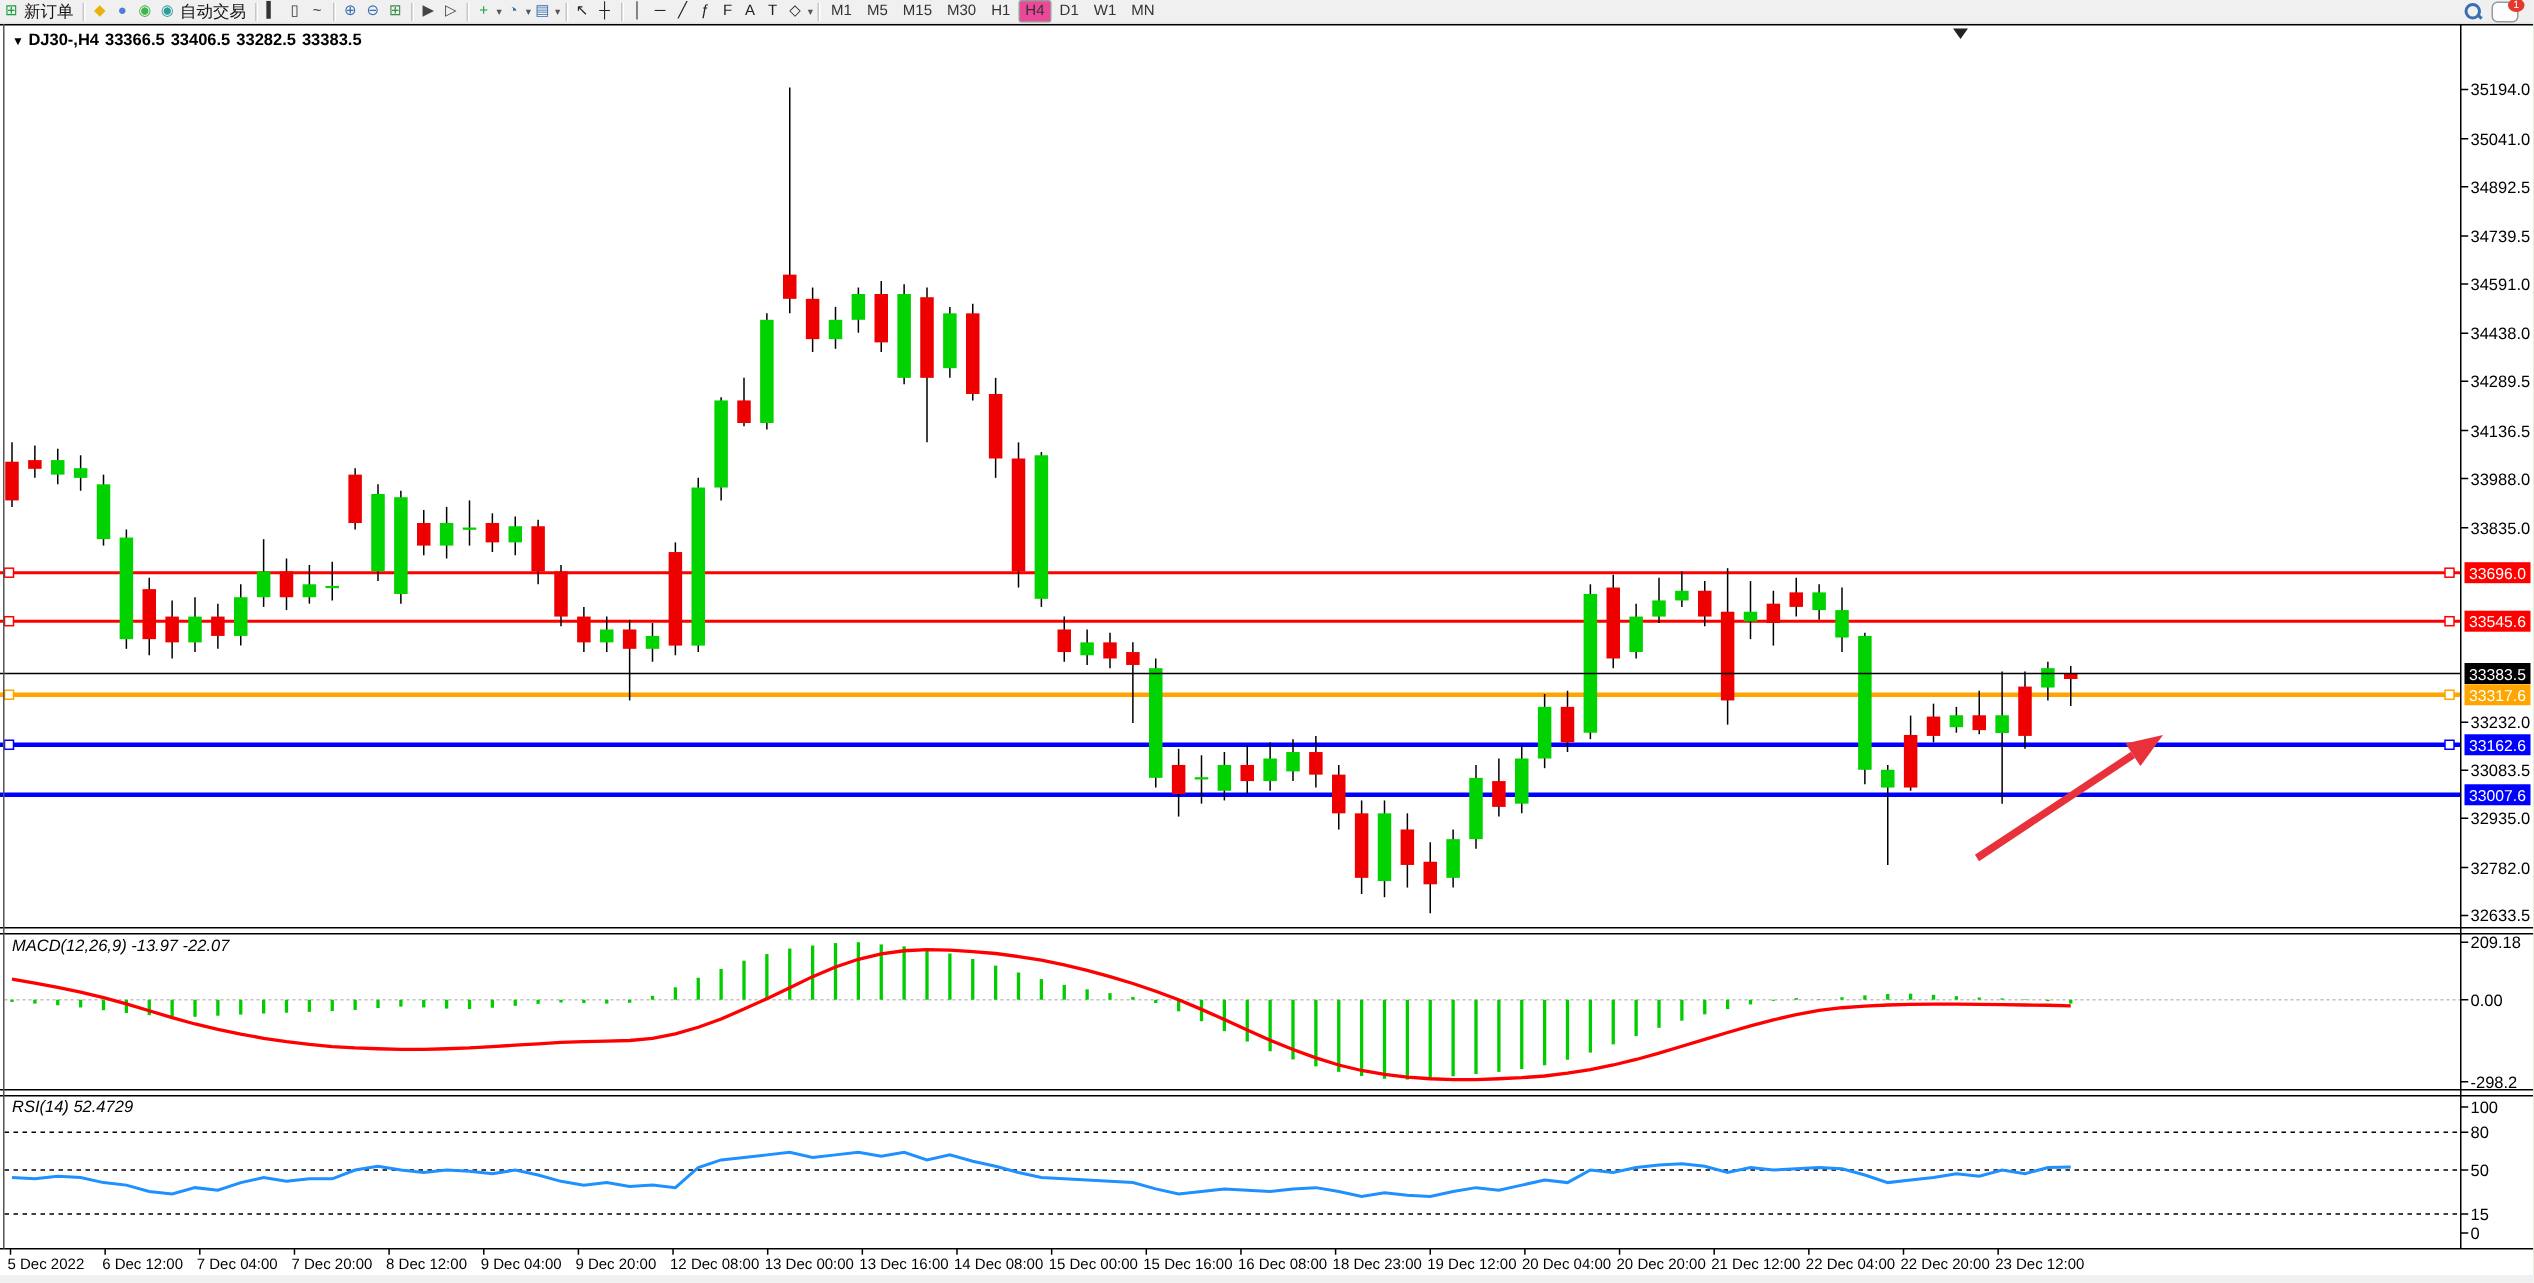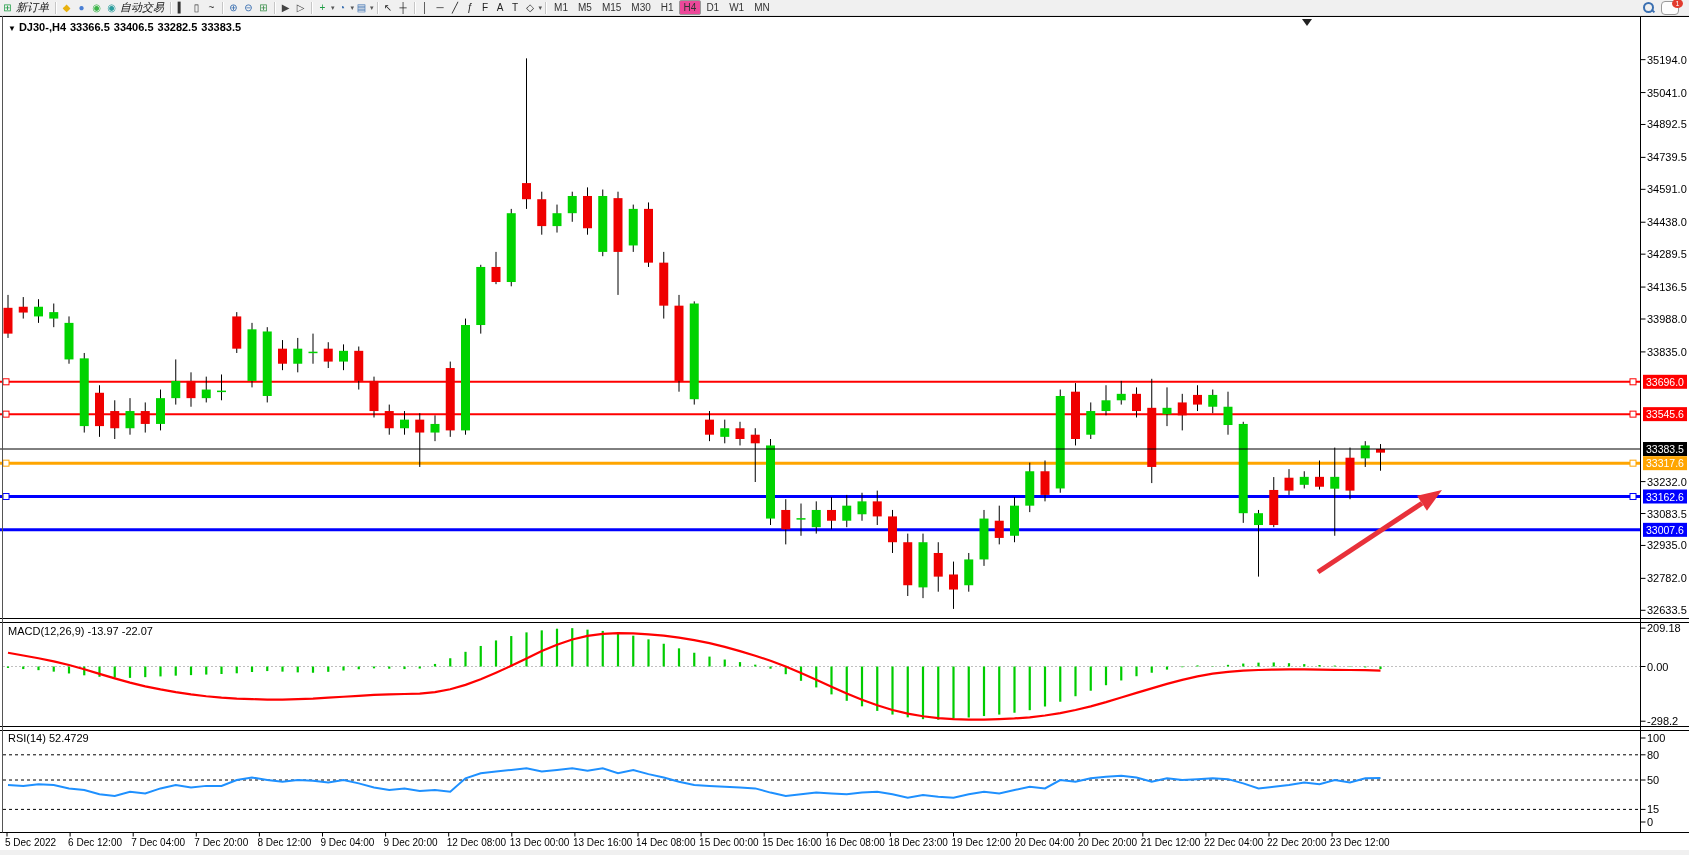--- a/index.html
+++ b/index.html
@@ -2,38 +2,38 @@
 <html><head>
 <meta charset="utf-8">
 <style>
   html,body{margin:0;padding:0;background:#f0f0f0;font-family:"Liberation Sans",sans-serif;}
   #app{position:relative;width:1689px;height:855px;overflow:hidden;background:#f0f0f0;}
   
   #toolbar{position:absolute;left:0;top:0;width:1689px;height:15px;background:#f0f0f0;
            display:flex;align-items:center;font-size:11px;color:#222;border-bottom:1px solid #e2e2e2;}
   .tbi{display:inline-flex;align-items:center;justify-content:center;min-width:15px;height:13px;
        font-size:10px;line-height:13px;cursor:default;}
-  .tbl{font-size:11px;margin:0 3px 0 1px;color:#111;font-style:italic;}
+  .tbl{font-size:11px;margin:0 3px 0 1px;color:#111;}
   .sep{width:1px;height:12px;background:#c6c6c6;margin:0 3px;box-shadow:1px 0 0 #fff;}
   .dd{font-size:7px;color:#555;margin-left:1px;}
   .tf{font-size:10px;color:#333;padding:0 4px;height:13px;line-height:13px;border:1px solid transparent;text-align:center;}
   .tf.active{background:#ec4899;border:1px solid #9a9a9a;border-radius:2px;}
   #tb-spacer{flex:1;}
   #search-ico{position:relative;width:13px;height:13px;margin-right:6px;}
   #search-ico .lens{position:absolute;left:1px;top:1px;width:7px;height:7px;border:2px solid #3a6fb0;border-radius:50%;}
   #search-ico .handle{position:absolute;left:9px;top:9px;width:4px;height:2px;background:#3a6fb0;transform:rotate(45deg);}
   #chat-ico{position:relative;width:16px;height:12px;background:#fdfdfd;border:1px solid #999;border-radius:4px;margin-right:10px;}
   #chat-badge{position:absolute;right:-5px;top:-3px;min-width:9px;height:9px;background:#e23b2e;color:#fff;
               border-radius:50%;font-size:7px;line-height:9px;text-align:center;padding:0 1px;}
   
   #chart{position:absolute;left:0;top:16px;width:1689px;height:834px;background:#84cc16;}
   #chart-header{position:absolute;left:8px;top:5px;font-size:11px;font-weight:bold;color:#000;z-index:5;}
   #chart-header span{margin-right:4px;}
   #chart-header .tri{font-size:8px;margin-right:3px;}
-  #macd-title,#rsi-title{position:absolute;left:8px;font-size:11px;color:#000;z-index:5;}
+  #macd-title,#rsi-title{position:absolute;left:8px;font-size:11px;color:#000;z-index:5;font-style:italic;}
   #macd-title{top:609px;}
   #rsi-title{top:716px;}
   svg text{font-family:"Liberation Sans",sans-serif;}
 </style>
 </head>
 <body>
 
 <div id="app">
   <div id="toolbar">
       <span class="tbi" style="color: rgb(31, 157, 68);">⊞</span>

